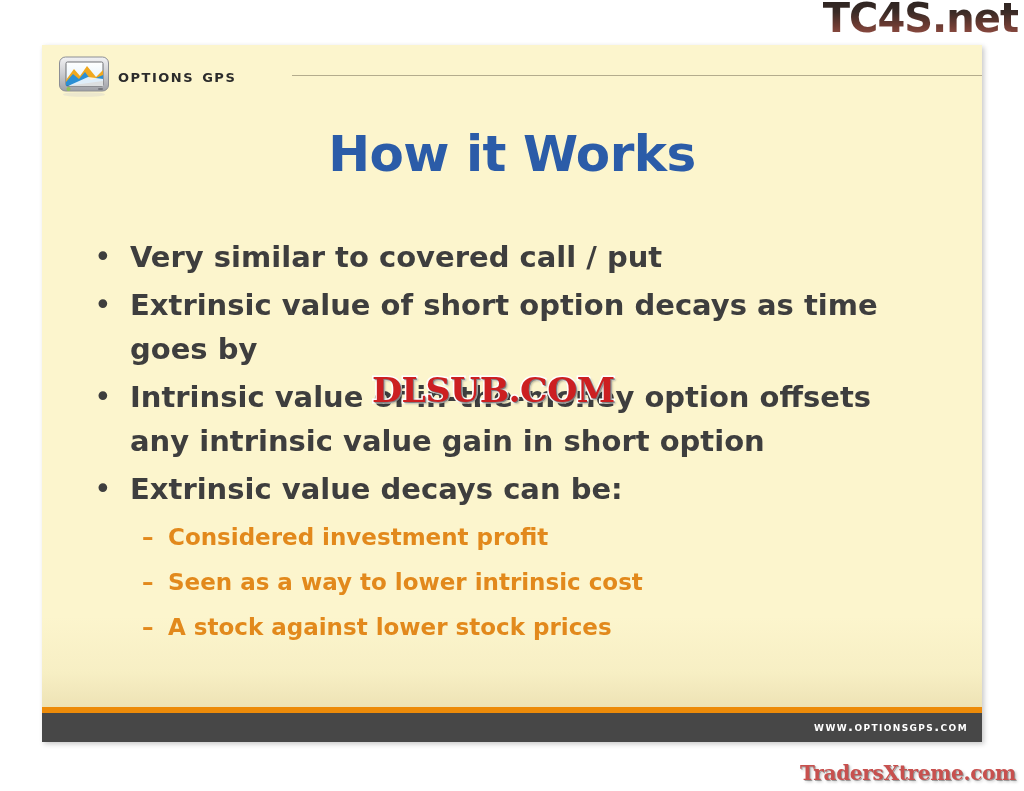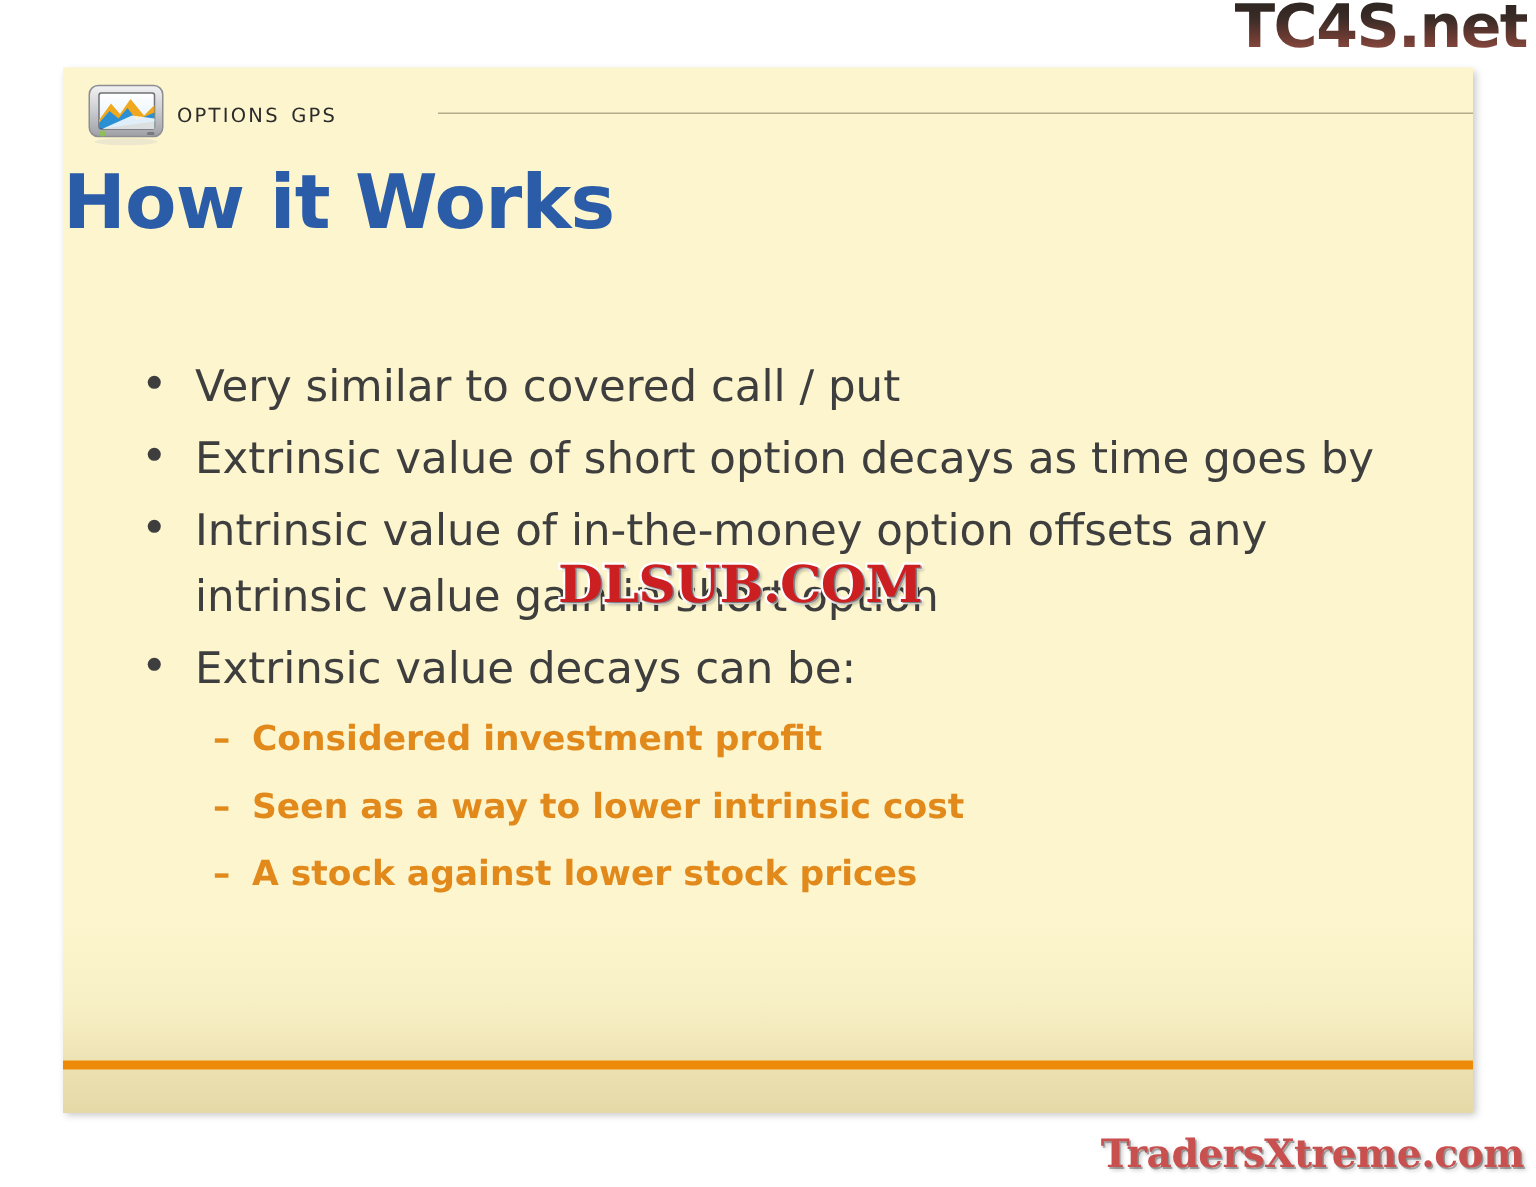--- a/index.html
+++ b/index.html
@@ -65,21 +65,21 @@
     left: 16px;
     top: 10px;
     width: 52px;
     height: 42px;
   }
   .logo-text {
     position: absolute;
     left: 76px;
     top: 19px;
     font-family: "DejaVu Sans", sans-serif;
-    font-weight: normal;
+    font-weight: bold;
     font-size: 19px;
     letter-spacing: 1.5px;
     color: #2b2b2b;
     font-variant: small-caps;
     text-transform: lowercase;
     white-space: nowrap;
   }
   .logo-text::first-letter { font-size: 19px; }
   .header-rule {
     position: absolute;
@@ -87,22 +87,23 @@
     right: 0;
     top: 30px;
     height: 1px;
     background: #b4ac8d;
   }
 
   
   .slide-title {
     position: absolute;
     left: 0;
-    top: 61px;
+    top: 80px;
     width: 100%;
+    text-align: center;
     font-family: "DejaVu Sans", sans-serif;
     font-weight: bold;
     font-size: 50px;
     color: #2b5ca8;
     letter-spacing: -0.5px;
   }
 
   
   .bullets {
     position: absolute;
@@ -120,21 +121,21 @@
     width: 36px;
     font-family: "DejaVu Sans", sans-serif;
     font-size: 30px;
     line-height: 44px;
     color: #3e3e3e;
     text-align: left;
   }
   .bullet-text {
     flex: 1 1 auto;
     font-family: "DejaVu Sans", sans-serif;
-    font-weight: normal;
+    font-weight: bold;
     font-size: 29px;
     line-height: 44px;
     color: #3e3e3e;
     max-width: 800px;
   }
 
   .sub-list {
     margin-top: 4px;
     padding-left: 48px;
   }
@@ -213,21 +214,21 @@
     transform-origin: left center;
   }
 
   
   .traders-brand {
     position: absolute;
     right: 8px;
     bottom: 6px;
     font-family: "DejaVu Serif", serif;
     font-weight: bold;
-    font-size: 26px;
+    font-size: 20px;
     letter-spacing: -0.3px;
     color: #c8504e;
     -webkit-text-stroke: 3px #ffffff;
     paint-order: stroke fill;
     text-shadow:
       1px 1px 0 rgba(0,0,0,0.30),
       2px 2px 3px rgba(0,0,0,0.22);
     z-index: 40;
     white-space: nowrap;
   }
@@ -303,18 +304,21 @@
       </div>
       <div class="sub-row">
         <span class="sub-mark">–</span>
         <span class="sub-text">A stock against lower stock prices</span>
       </div>
     </div>
 
   </div>
 
   <div class="footer-accent"></div>
+  <div class="footer-bar">
+    <span class="footer-url">www.OptionsGPS.com</span>
+  </div>
 
 </div>
 
 <div class="watermark-dlsub">DLSUB.COM</div>
 
 <div class="traders-brand">TradersXtreme.com</div>
 
 </body></html>

